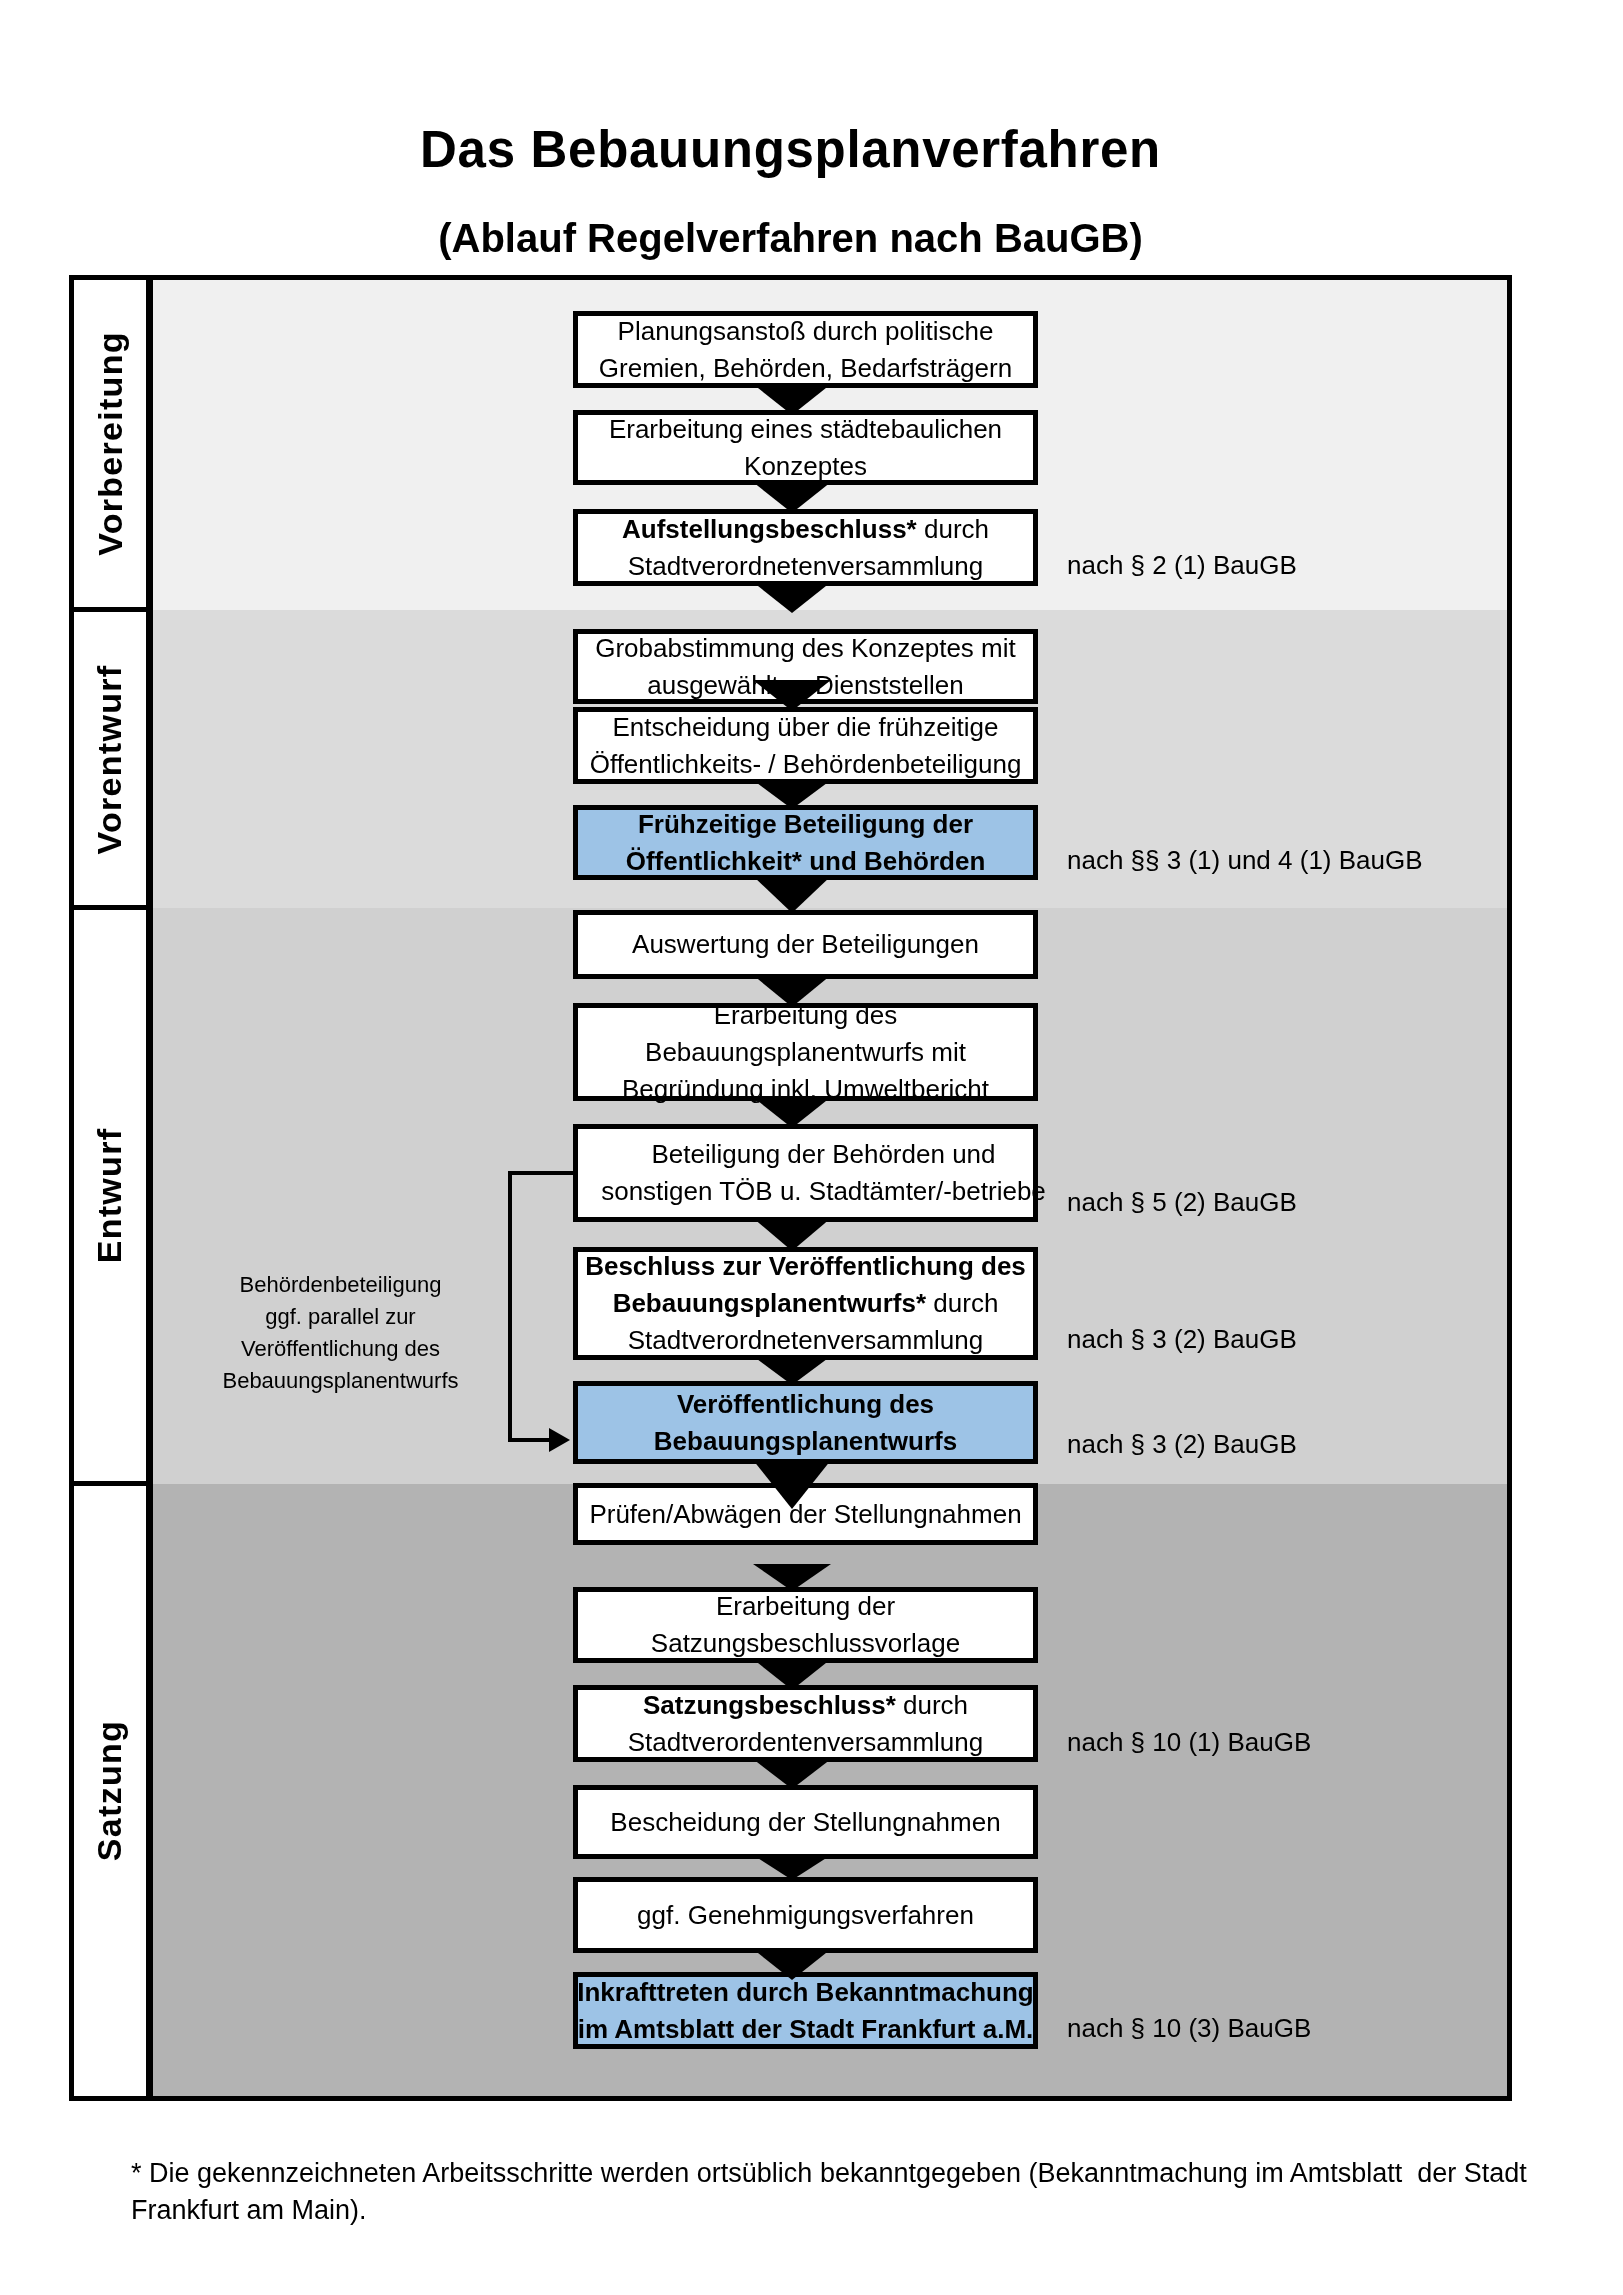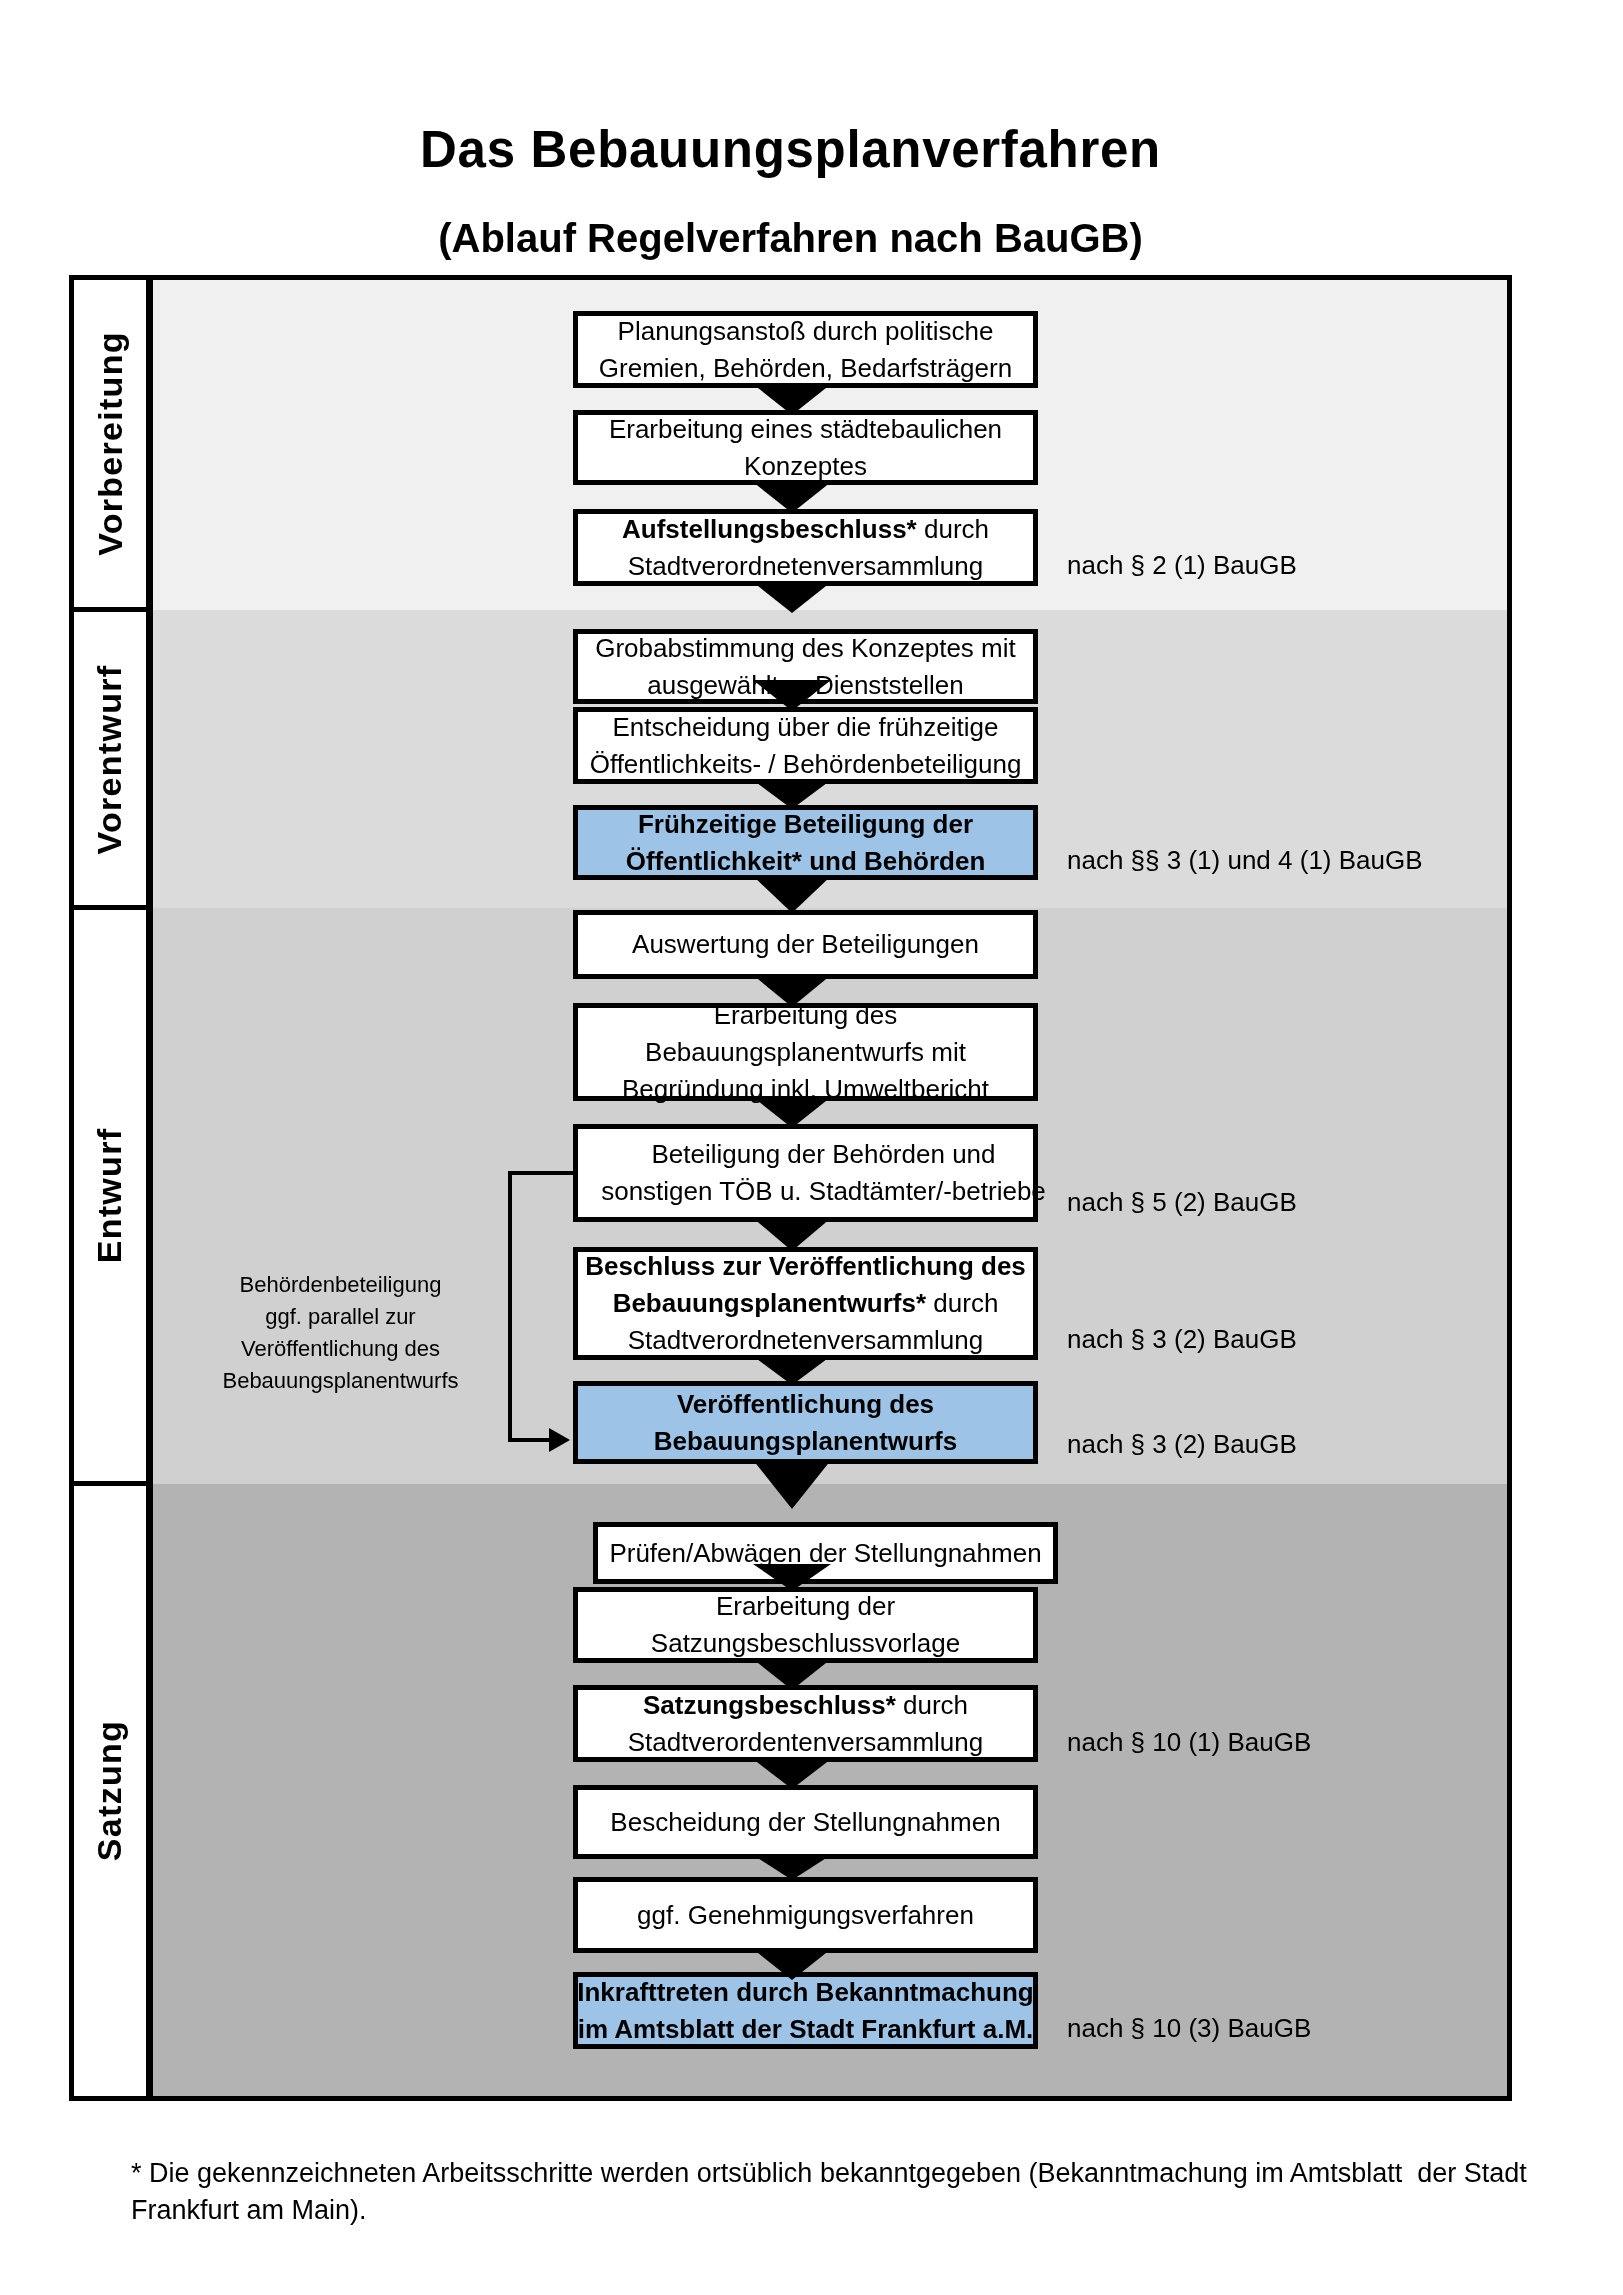--- a/index.html
+++ b/index.html
@@ -111,21 +111,21 @@
   </div>
 <div class="abs fbox" style="top:1247px;height:113px;">
     <div class="line"><span class="b">Beschluss zur Veröffentlichung des</span></div>
     <div class="line"><span class="b">Bebauungsplanentwurfs*</span><span> durch</span></div>
     <div class="line">Stadtverordnetenversammlung</div>
   </div>
 <div class="abs fbox hl" style="top:1381px;height:83px;">
     <div class="line">Veröffentlichung des</div>
     <div class="line">Bebauungsplanentwurfs</div>
   </div>
-<div class="abs fbox" style="top:1522px;height:62px;margin-left:20px;">
+<div class="abs fbox" style="top:1483px;height:62px;">
     <div class="line">Prüfen/Abwägen der Stellungnahmen</div>
   </div>
 <div class="abs fbox" style="top:1587px;height:76px;">
     <div class="line">Erarbeitung der</div>
     <div class="line">Satzungsbeschlussvorlage</div>
   </div>
 <div class="abs fbox" style="top:1685px;height:77px;">
     <div class="line"><span class="b">Satzungsbeschluss*</span><span> durch</span></div>
     <div class="line">Stadtverordentenversammlung</div>
   </div>

